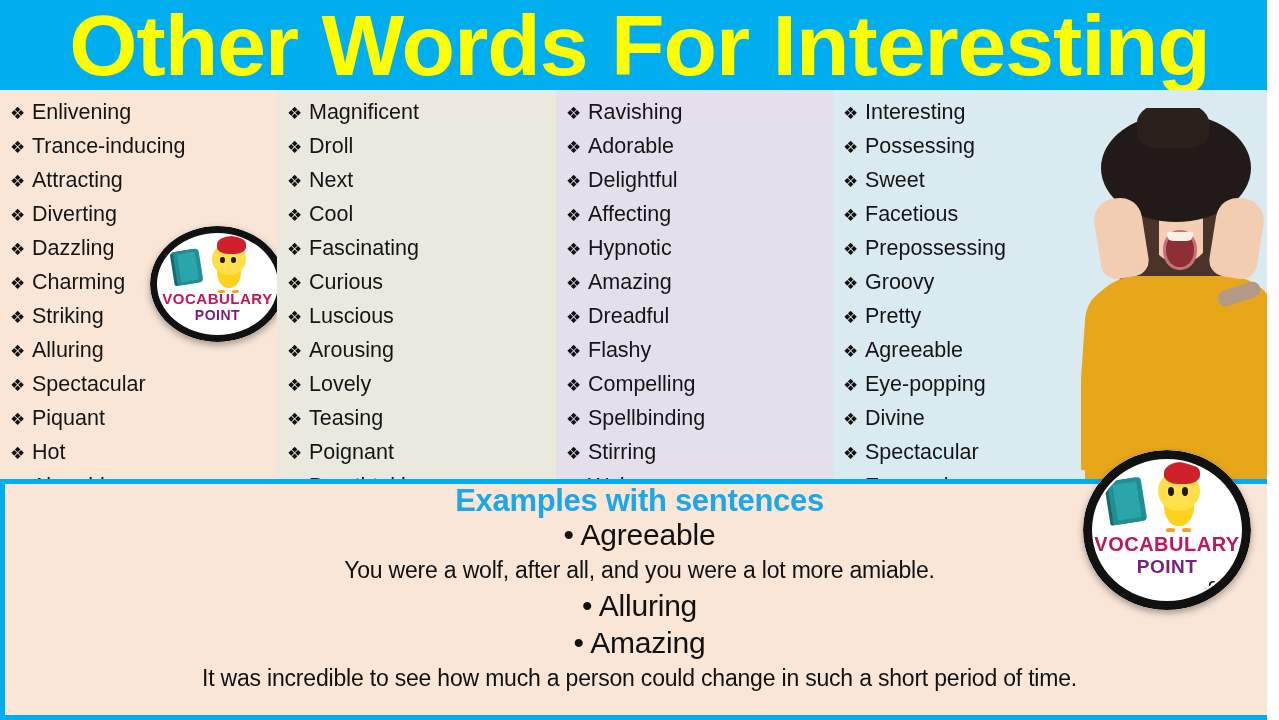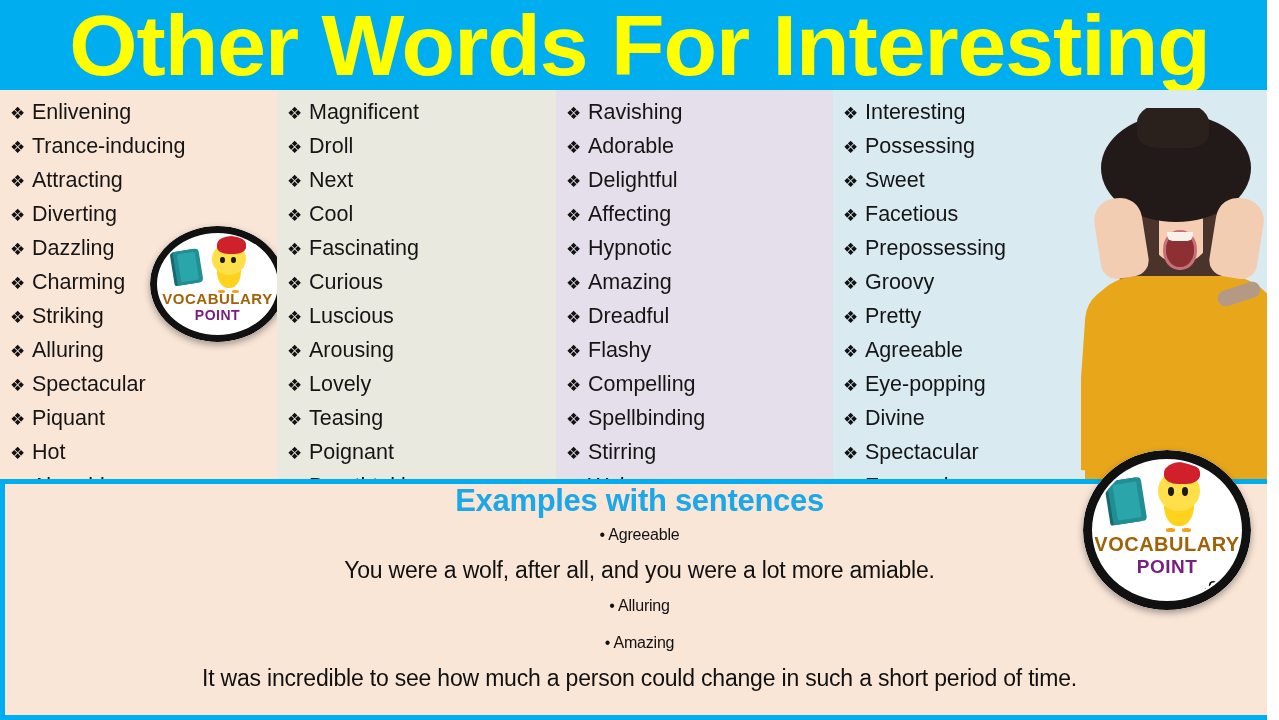--- a/index.html
+++ b/index.html
@@ -110,21 +110,21 @@
   }
   .logo .l-voc, .logo .l-point, .logo .l-com {
     position: absolute;
     width: 100%;
     text-align: center;
     font-weight: 700;
     font-family: "Liberation Sans", sans-serif;
     letter-spacing: 0.5px;
     white-space: nowrap;
   }
-  .logo .l-voc   { color: #a16207; }
+  .logo .l-voc   { color: #be185d; }
   .logo .l-point { color: #7a1f82; }
   .logo .l-com   { color: #121212; text-align: right; }
 
   
   .chick { position: absolute; }
   .chick .body {
     position: absolute; left: 22%; top: 22%;
     width: 56%; height: 70%;
     background: #ffd21e;
     border-radius: 48% 48% 45% 45%;
@@ -313,21 +313,21 @@
     letter-spacing: -0.3px;
   }
   #ex-body {
     position: absolute;
     left: 0; top: 32px;
     width: 1269px;
   }
   .ex-item { width: 100%; text-align: center; }
   .ex-word {
     font-family: "Liberation Sans Narrow", "Liberation Sans", sans-serif;
-    font-size: 16px;
+    font-size: 30px;
     line-height: 37px;
     color: #111111;
     letter-spacing: -0.2px;
   }
   .ex-sentence {
     font-family: "Liberation Sans Narrow", "Liberation Sans", sans-serif;
     font-size: 23px;
     line-height: 34px;
     color: #111111;
     letter-spacing: -0.2px;

